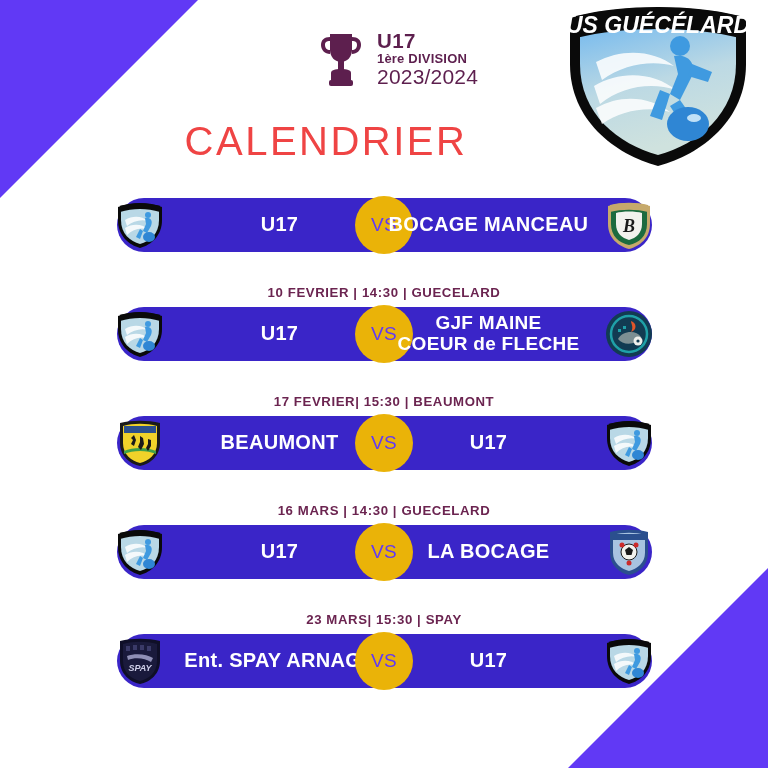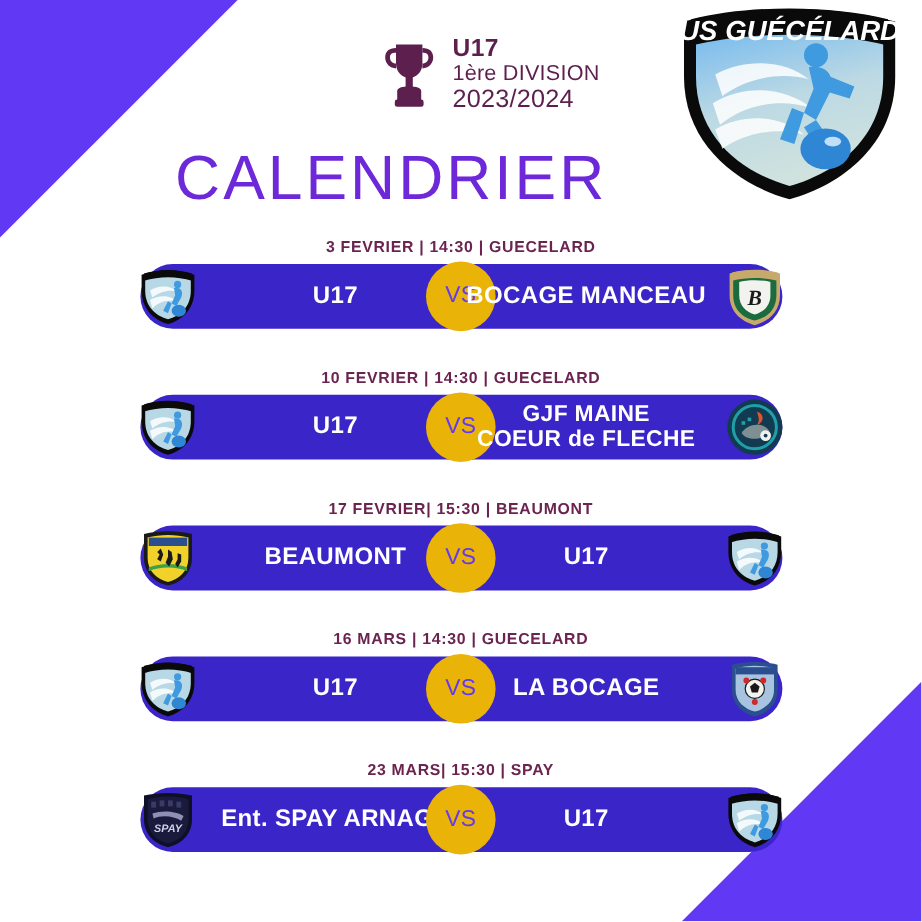--- a/index.html
+++ b/index.html
@@ -31,30 +31,30 @@
   }
 
   
   .header-badge {
     position:absolute; top:30px; left:318px;
     display:flex; align-items:center; gap:13px;
   }
   .trophy-icon { width:46px; height:56px; flex:0 0 auto; }
   .badge-text { color:#5d1f4e; line-height:1.06; }
   .badge-l1 { font-size:20.5px; font-weight:bold; letter-spacing:.4px; }
-  .badge-l2 { font-size:18px; font-weight:normal; letter-spacing:.2px; }
+  .badge-l2 { font-size:13px; font-weight:bold; letter-spacing:.2px; }
   .badge-l3 { font-size:21px; font-weight:normal; letter-spacing:.2px; margin-top:1px; }
 
   .page-title {
     position:absolute; top:119px; left:0; width:652px;
     text-align:center;
-    font-size:52px;
+    font-size:40px;
     font-weight:400;
     letter-spacing:2.5px;
-    color:#6d28d9;
+    color:#ef4444;
   }
 
   
   .club-crest { position:absolute; top:2px; right:14px; width:192px; height:168px; }
 
   
   .matches { position:absolute; top:198px; left:0; width:768px; }
   .match { margin-bottom:33px; }
   .match:last-child { margin-bottom:13px; }
 
@@ -166,21 +166,20 @@
     </g>
     <ellipse cx="126" cy="122" rx="21" ry="17" fill="#2f86d4"></ellipse>
     <ellipse cx="132" cy="116" rx="7" ry="4" fill="#bfe0f7"></ellipse>
   </svg>
 
   <div class="page-title">CALENDRIER</div>
 
   <div class="matches">
 
     <div class="match">
-      <div class="match-meta">3 FEVRIER  |  14:30  |  GUECELARD</div>
       <div class="match-bar">
         <div class="crest-slot left">
           <svg viewBox="0 0 50 50">
             <path d="M3 7 C17 2 33 2 47 7 L47 20 C47 36 36 45 25 48 C14 45 3 36 3 20 Z" fill="#0a0a0a"></path>
             <path d="M6 10 C18 6 32 6 44 10 L44 20 C44 34 35 41 25 44 C15 41 6 34 6 20 Z" fill="#b9d8e6"></path>
             <path d="M5 6 C18 2 32 2 45 6 L45 12 C32 8 18 8 5 12 Z" fill="#0a0a0a"></path>
             <g fill="#ffffff" opacity=".85">
               <path d="M10 20 C18 15 27 16 33 21 C26 19 18 21 12 26 Z"></path>
               <path d="M10 28 C18 23 28 24 34 30 C26 27 18 29 12 35 Z"></path>
             </g>

